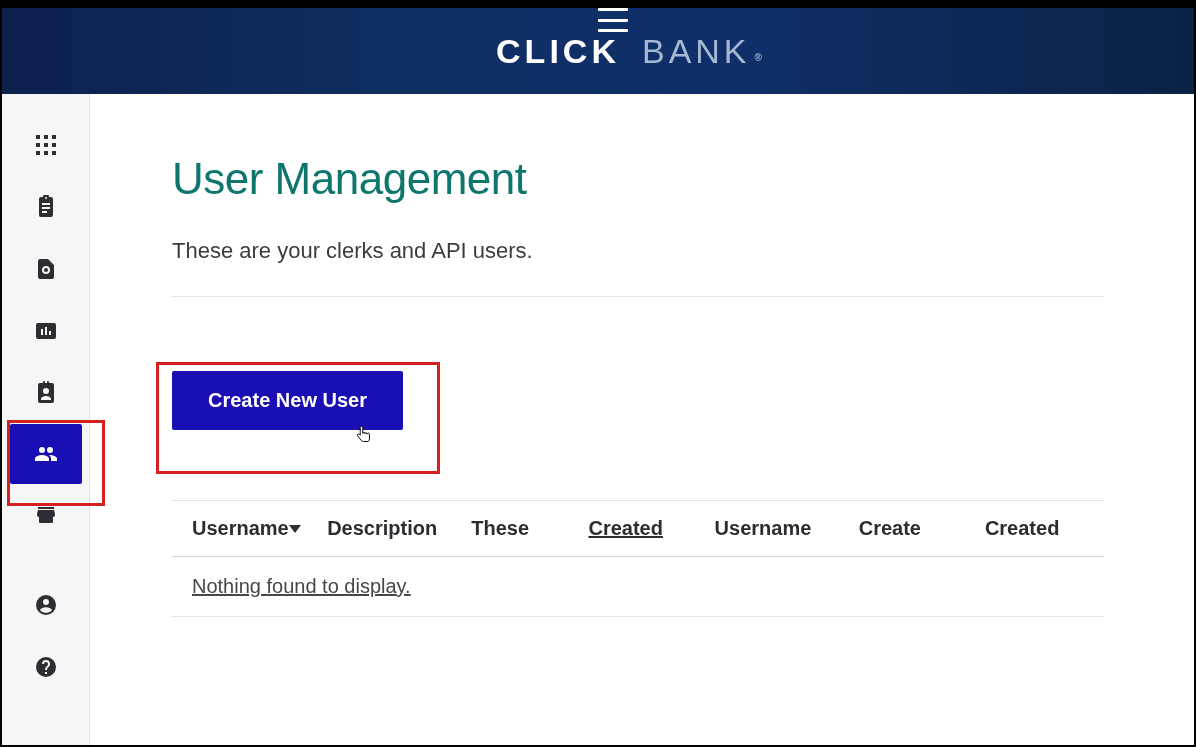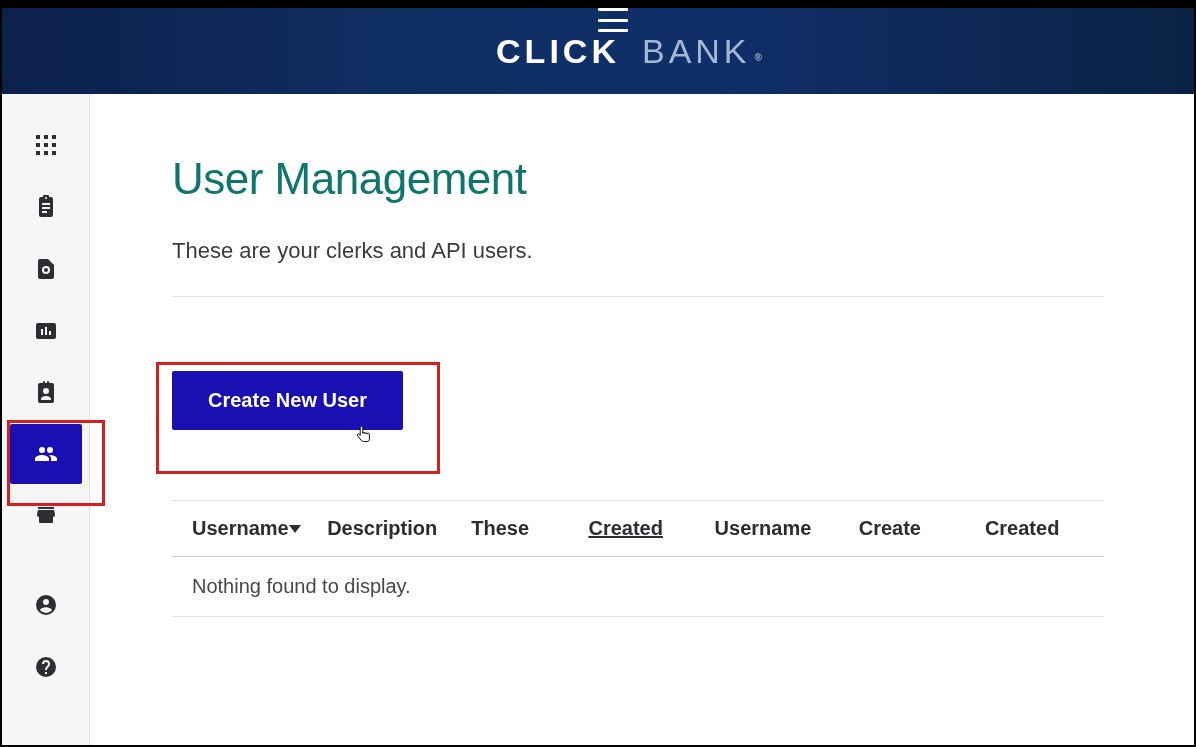--- a/index.html
+++ b/index.html
@@ -136,20 +136,21 @@
   .th-created { width: 140px; text-decoration: underline; }
   .th-confirmed { width: 160px; }
   .th-enabled { width: 140px; }
   .th-manage { width: 110px; }
   .sort-caret { width: 0; height: 0; border-left: 6px solid transparent; border-right: 6px solid transparent; border-top: 8px solid #2b2d31; }
   .tbody-empty {
     padding: 18px 20px;
     font-size: 20px;
     color: #454749;
     border-bottom: 1px solid #e3e3e5;
+    text-decoration: underline;
   }
 
   
   .hl-box {
     position: absolute;
     border: 3px solid #d61f1f;
     background: transparent;
     pointer-events: none;
   }
   .hl-side-users {

